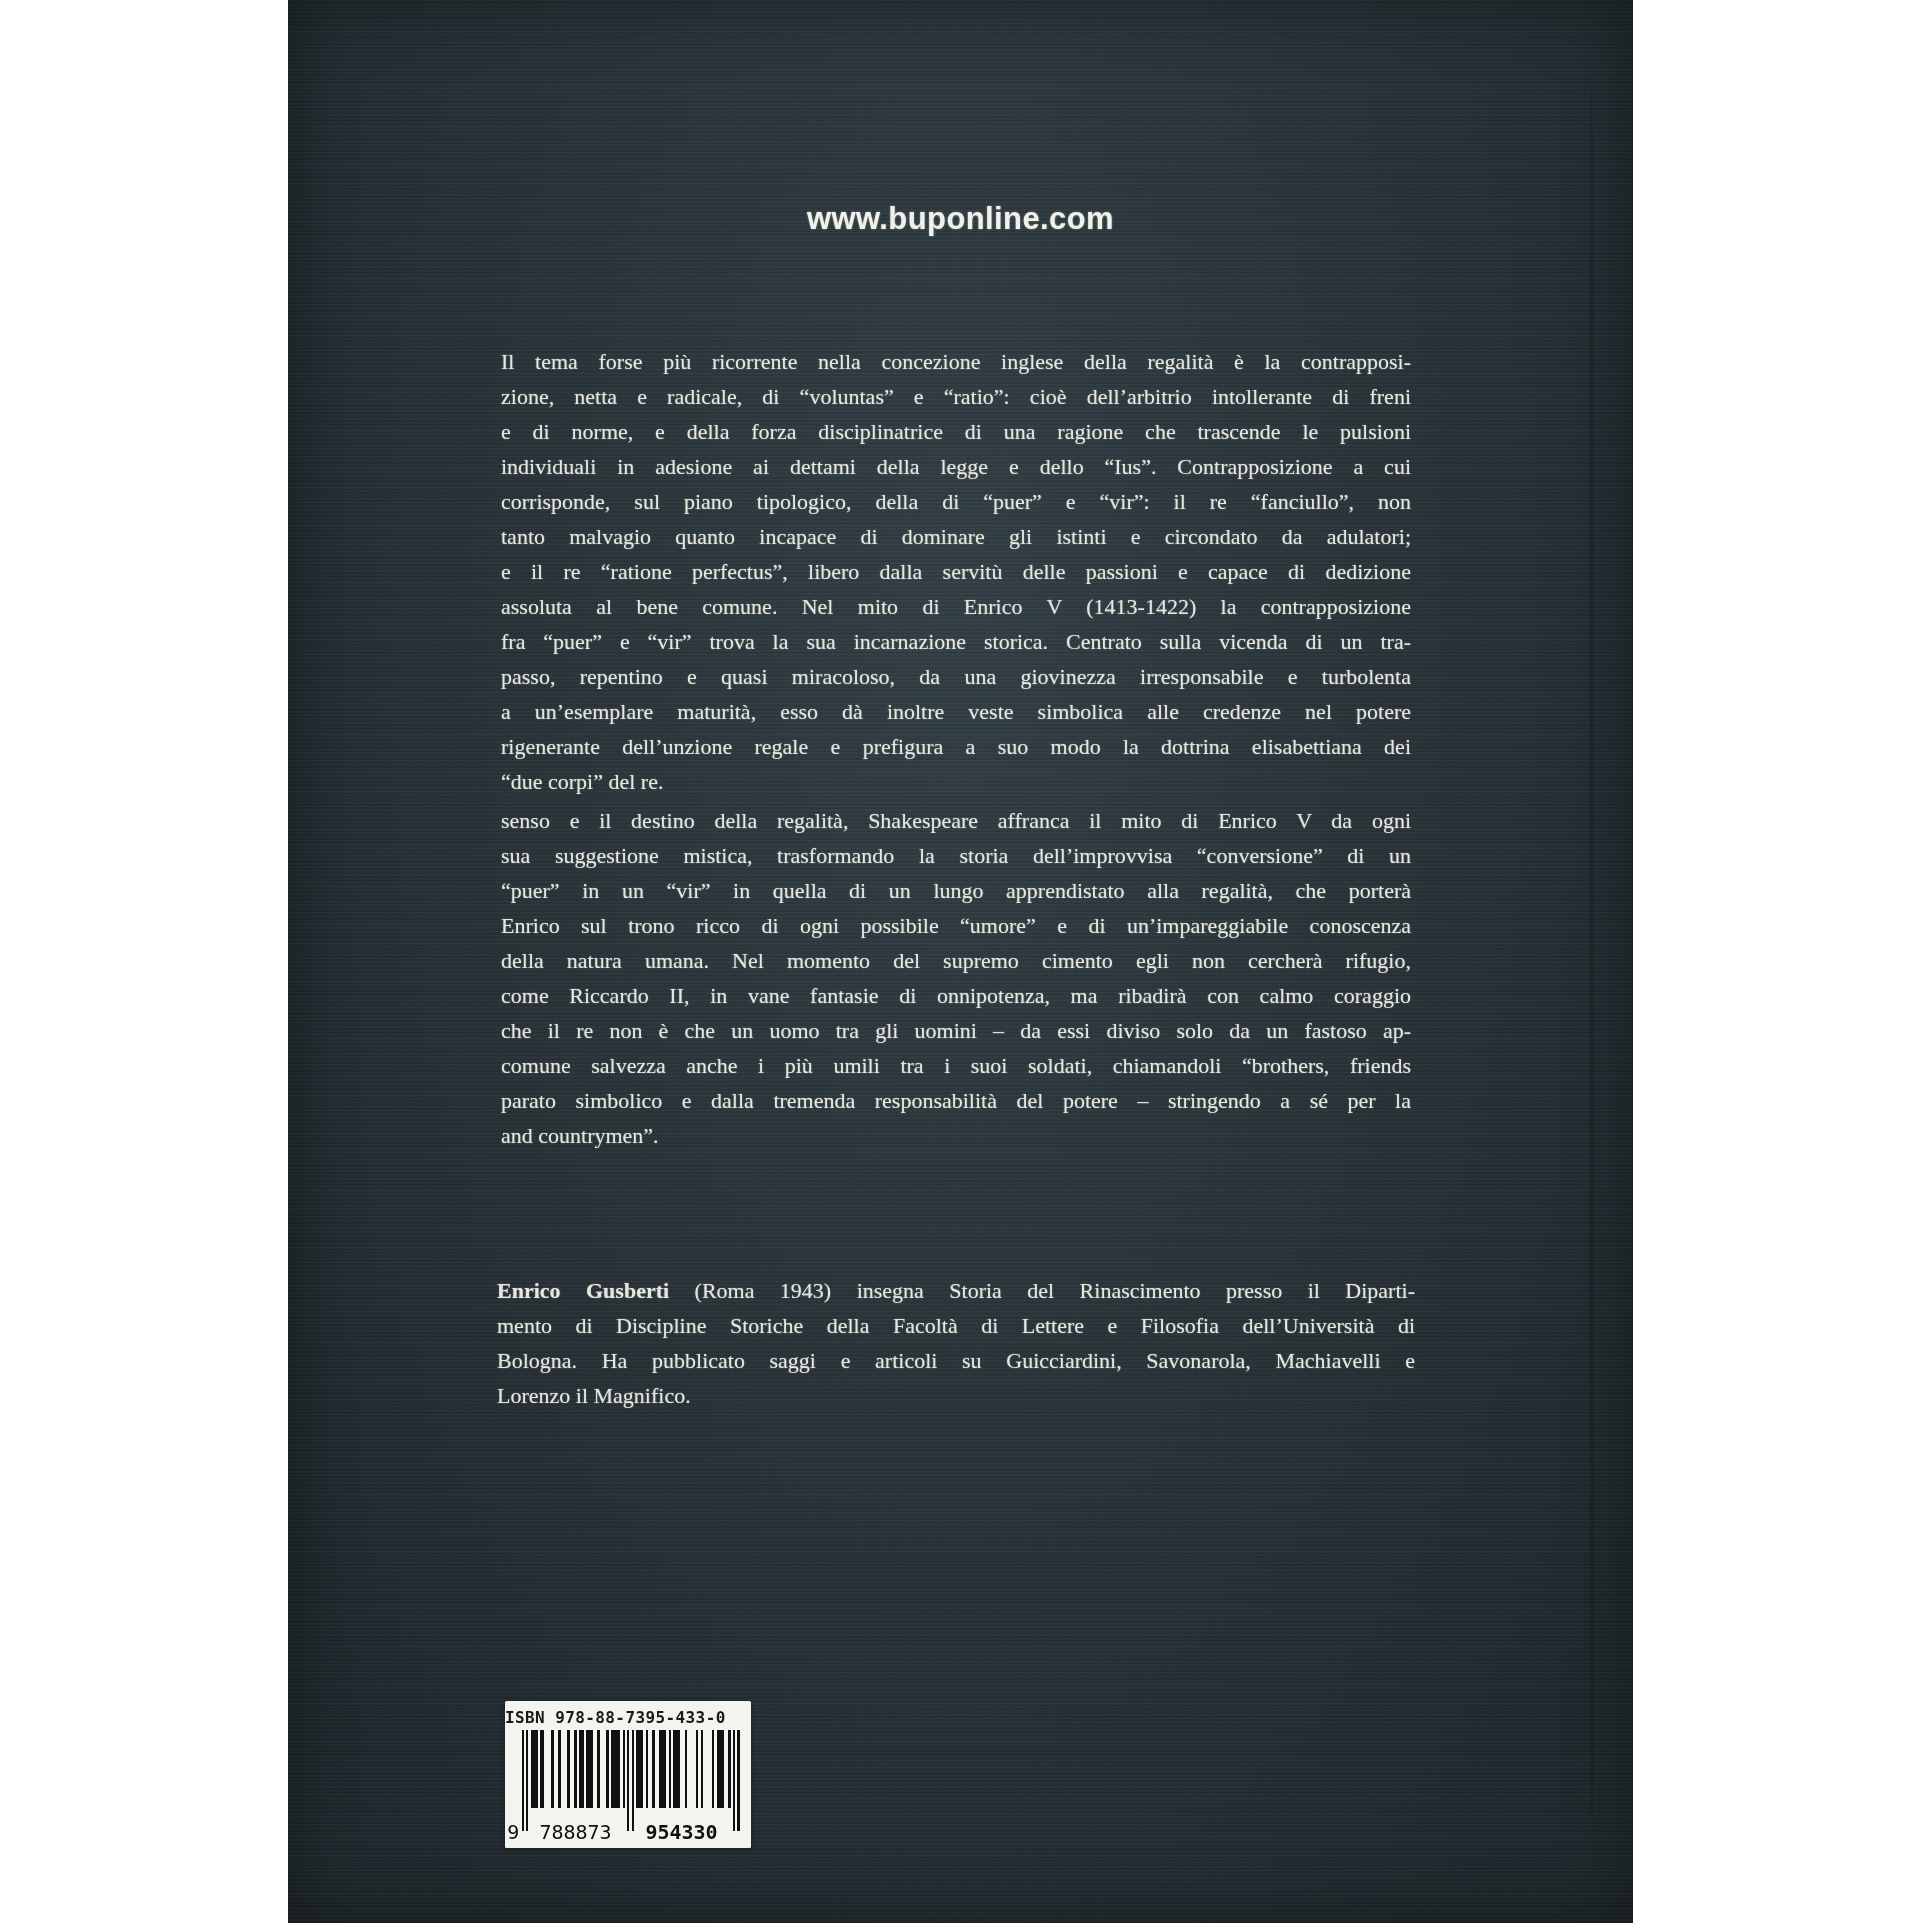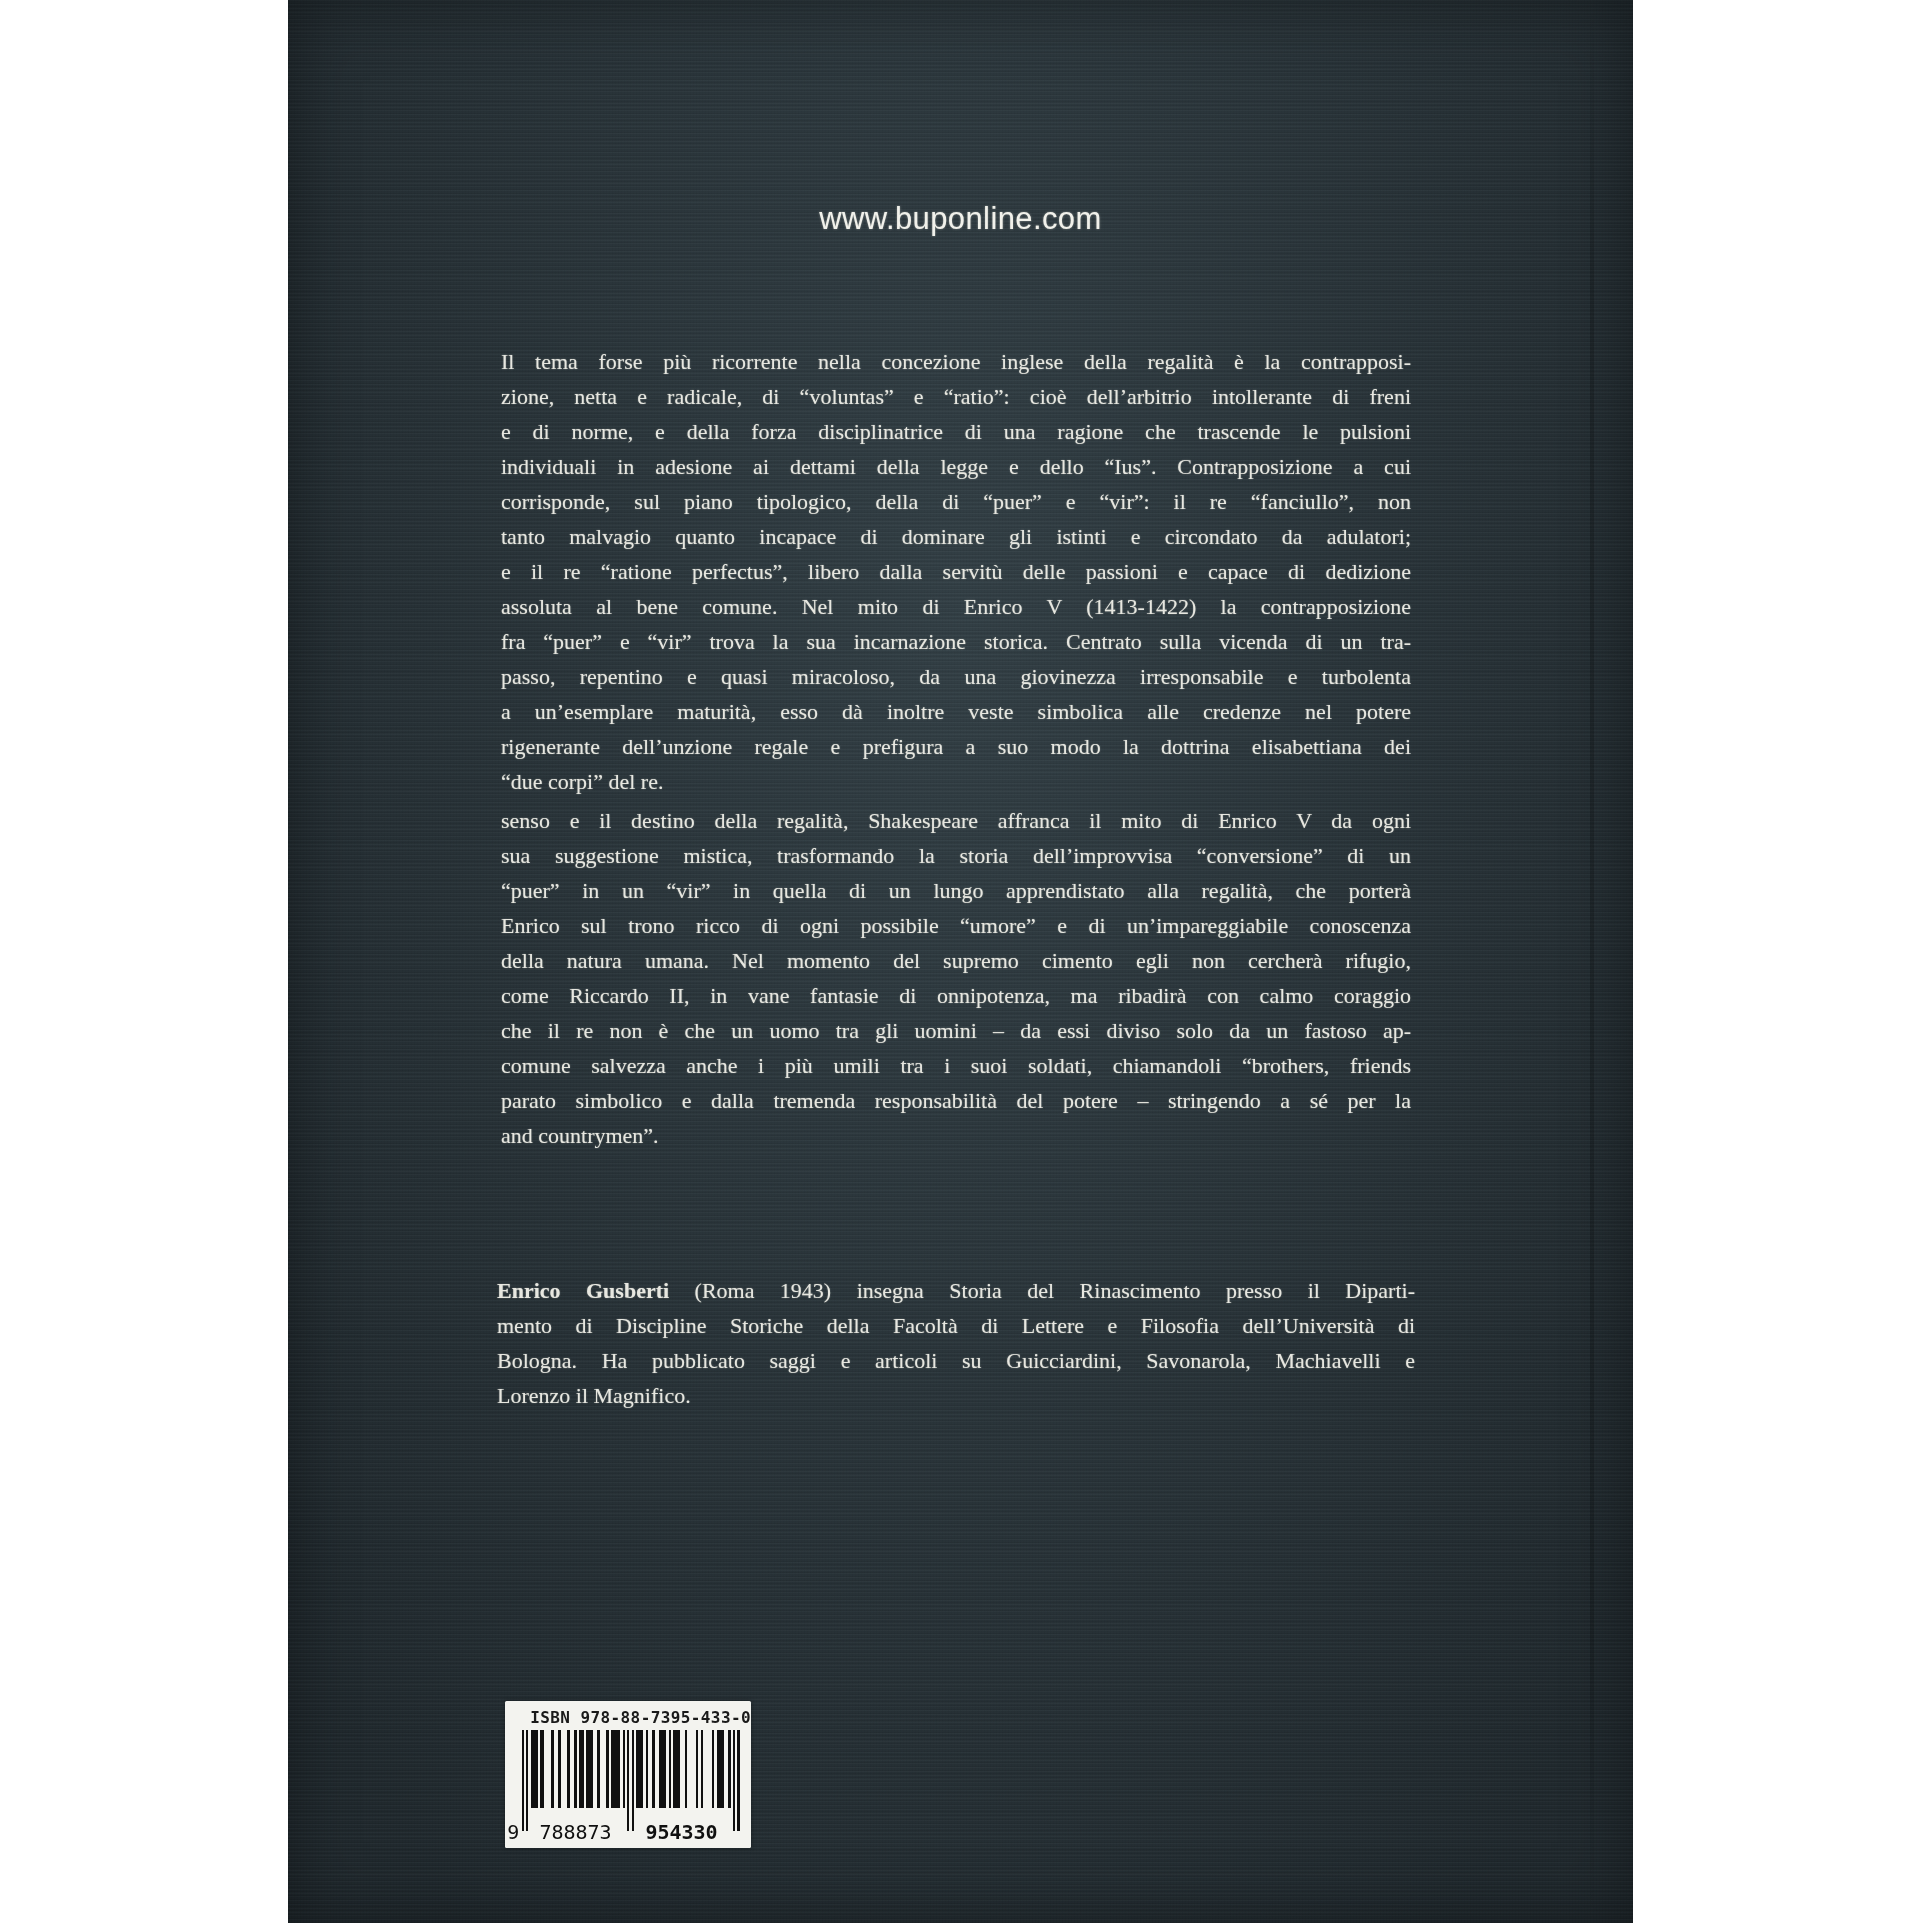--- a/index.html
+++ b/index.html
@@ -18,20 +18,21 @@
   .hinge {
     position:absolute; left:1302px; top:0; width:3.8px; height:100%;
     background:linear-gradient(180deg, transparent, rgba(0,0,0,0.20) 15%, rgba(0,0,0,0.20) 85%, transparent);
   }
 
   .website {
     position:absolute; left:0; top:201px; width:100%;
     text-align:center; font-family:"Liberation Sans", sans-serif;
     font-size:31px; color:#f1f1eb; letter-spacing:0.4px;
     text-shadow:0 0 2.3px rgba(240,240,230,0.45);
+    font-weight:bold;
   }
 
   .blurb, .bio {
     position:absolute; left:209px; width:918px;
     font-size:22px; line-height:35px; color:#e7e7e0;
     text-shadow:0 0 1.5px rgba(225,228,220,0.5);
   }
   .blurb { top:340px; }
   .bio   { top:1273px; }
   .bio b { font-weight:bold; }
@@ -39,21 +40,21 @@
   .jline { text-align:justify; text-align-last:justify; }
   .jline.last { text-align-last:left; }
   .para { margin:4px; }
 
   .barcode-label {
     position:absolute; left:217px; top:1701px; width:246px; height:147px;
     background:#f3f3ef; border-radius:1.5px;
     box-shadow:0 0 4.5px rgba(0,0,0,0.35);
   }
   .isbn-line {
-    padding-top:6.8px; text-align:right;
+    padding-top:6.8px; text-align:left;
     font-family:"DejaVu Sans Mono", monospace;
     font-size:16px; letter-spacing:0.4px; color:#1a1a1a; font-weight:bold;
   }
   .bars {
     display:flex; align-items:flex-start;
     margin:3px 0 0 16.5px; height:101px;
   }
   .mod { width:2.3px; height:78px; }
   .mod.guard { height:101px; }
   .mod.bar { background:#101010; }

